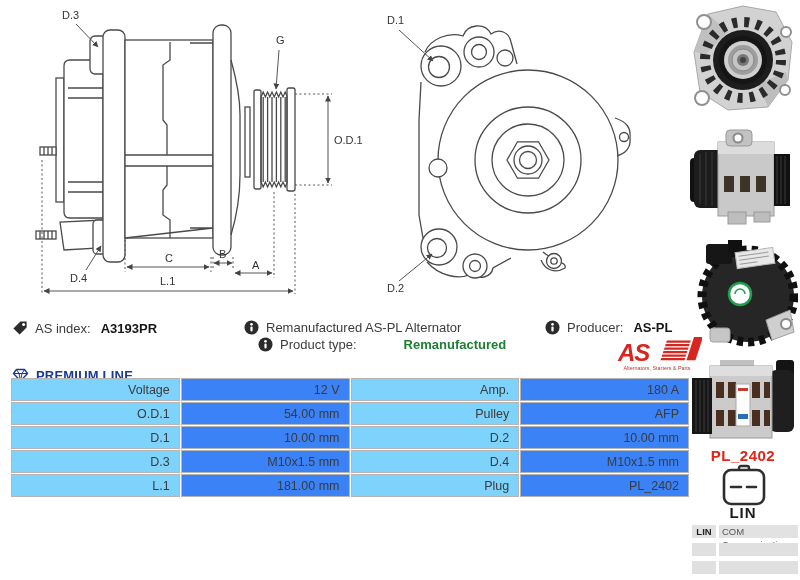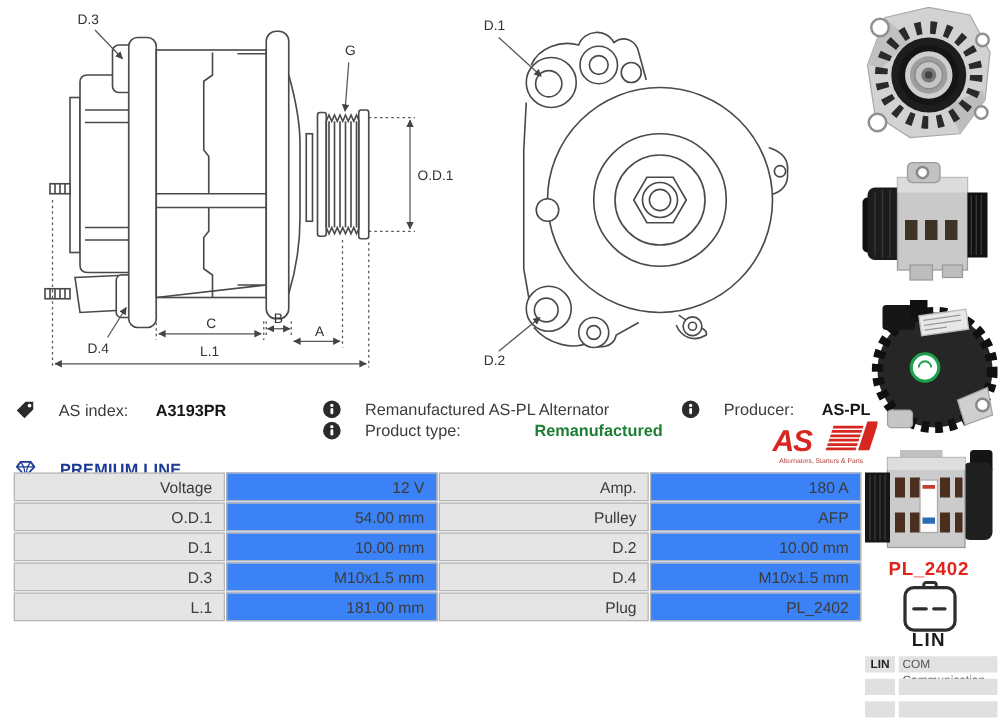--- a/index.html
+++ b/index.html
@@ -1,33 +1,33 @@
 <!DOCTYPE html>
 <html><head>
 <meta charset="utf-8">
 <style>
   html,body { margin:0; padding:0; background:#fff; }
   .page { position:relative; width:800px; height:580px; background:#fff;
           font-family:"Liberation Sans",sans-serif; overflow:hidden; }
   .abs { position:absolute; }
 
   
-  .info-item { position:absolute; display:flex; align-items:center; gap:19px;
+  .info-item { position:absolute; display:flex; align-items:center; gap:7px;
                font-size:13px; color:#3c3c3c; white-space:nowrap; }
   .info-item b { color:#161616; margin-left:3px; }
   .premium-text { color:#1b3a96; font-weight:bold; letter-spacing:.2px; }
   .green { color:#1e7e34; font-weight:bold;margin-left:40px; }
 
   
   table.specs { position:absolute; left:10px; top:377px; width:680px;
                 border-collapse:separate; border-spacing:1px; table-layout:fixed;
                 font-size:12.5px; color:#3b3b3b; }
   .specs td { border:1px solid #b5b5b5; height:21px; padding:0 9px 0 2px;
               text-align:right; background:#3b82f6; overflow:hidden; }
-  .specs td.lbl { background:#e5e5e5; }
+  .specs td.lbl { background:#7dd3fc; }
 
   
   .plug-name { position:absolute; left:688px; top:447px; width:110px; text-align:center;
                color:#e2231a; font-weight:bold; font-size:15px; letter-spacing:.5px; }
   .lin-label { position:absolute; left:688px; top:504px; width:110px; text-align:center;
                font-weight:bold; font-size:15px; color:#1c1c1c; letter-spacing:1px; }
   .lin-table { position:absolute; left:692px; top:525px; width:106px; font-size:9.5px; }
   .lin-row { display:flex; gap:3px; margin-bottom:5px; height:13px; }
   .lin-key { width:24px; background:#e2e2e2; font-weight:bold; text-align:center;
              line-height:13px; color:#222; }
@@ -276,21 +276,21 @@
 
   <div class="info-item" style="left:12px;top:320px">
     <svg width="16" height="16" viewBox="0 0 16 16">
       <path d="M14.6,1.4 h-6.2 l-7,7 6.2,6.2 7,-7 Z" fill="#2b2b2b"></path>
       <circle cx="11.6" cy="4.4" r="1.5" fill="#fff"></circle>
     </svg>
     <span>AS index:</span>
       <b>A3193PR</b>
   </div>
 
-  <div class="info-item" style="left:258px;top:320px">
+  <div class="info-item" style="left:244px;top:320px">
     <svg width="15" height="15" viewBox="0 0 16 16">
       <circle cx="8" cy="8" r="7.5" fill="#2b2b2b"></circle>
       <circle cx="8" cy="4.6" r="1.4" fill="#fff"></circle>
       <rect x="6.8" y="6.8" width="2.4" height="5.4" rx="1.1" fill="#fff"></rect>
     </svg>
     <span>Remanufactured AS-PL Alternator</span>
   </div>
 
   <div class="info-item" style="left:545px;top:320px">
     <svg width="15" height="15" viewBox="0 0 16 16">

